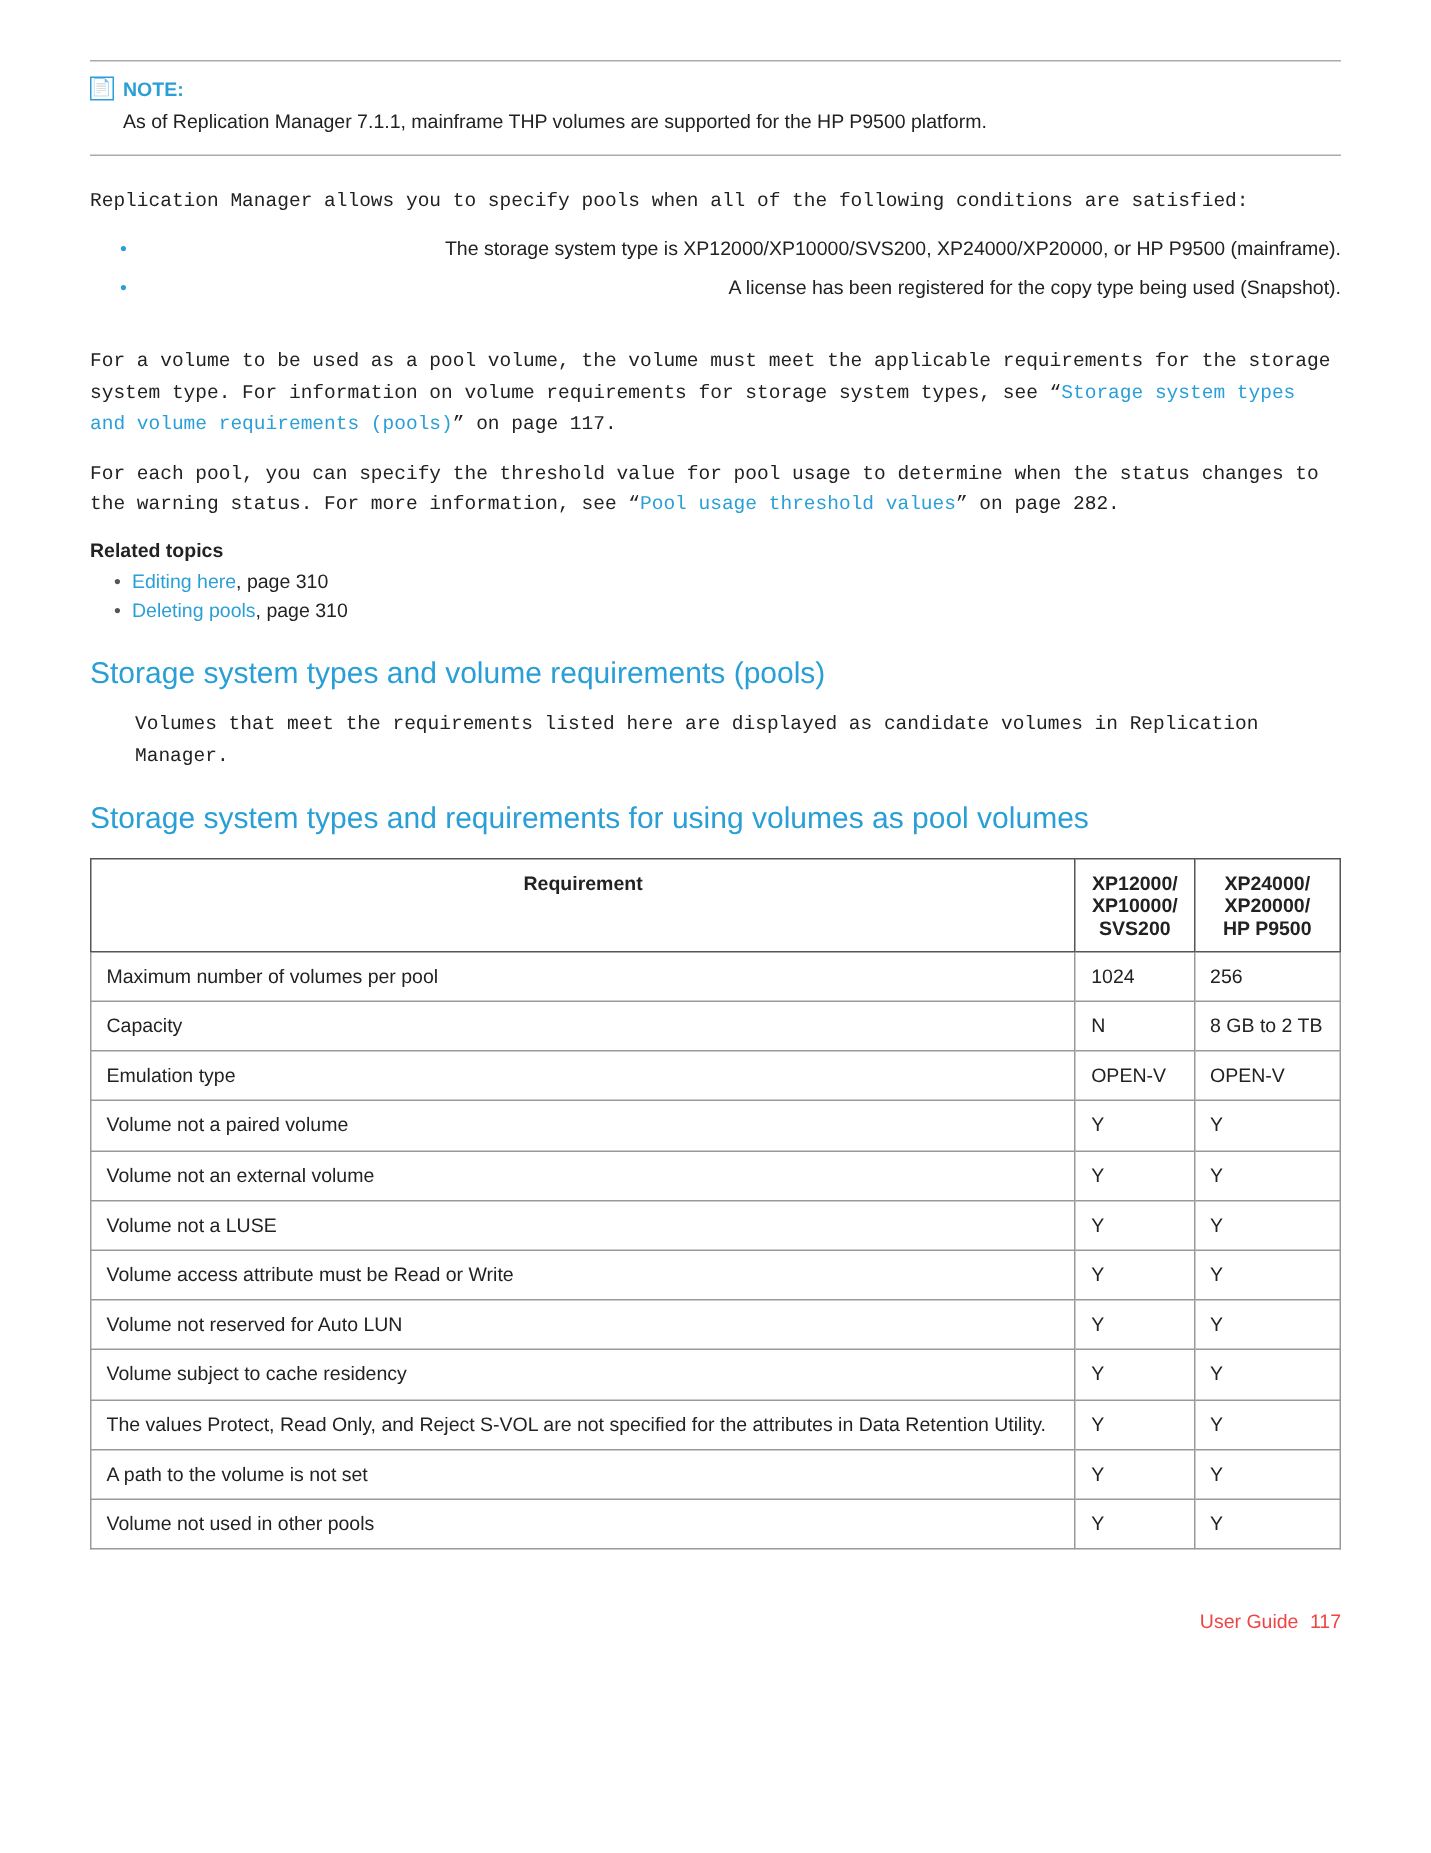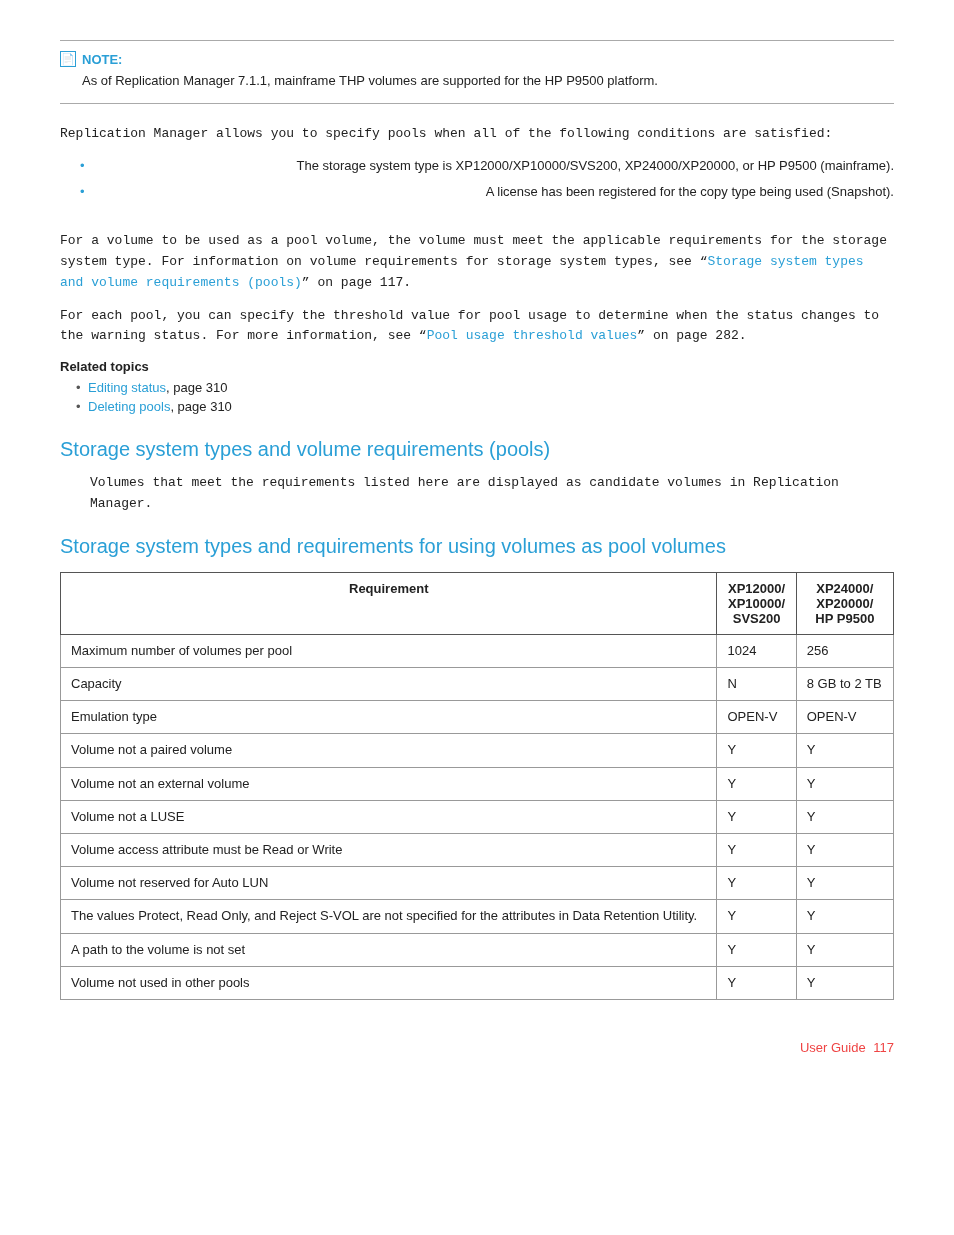--- a/index.html
+++ b/index.html
@@ -182,21 +182,21 @@
 </p>
 
 <p class="body-text">
   <span>For each pool, you can specify the threshold value for pool usage to determine when the status changes to the warning status. For more information, see “</span><a href="#">Pool usage threshold values</a><span>” on page 282.</span>
 </p>
 
 <div>
   <div class="related-topics-label">Related topics</div>
   <ul class="related-list">
     <li>
-      <a href="#">Editing status</a><span>, page 310</span>
+      <a href="#">Editing here</a><span>, page 310</span>
     </li>
     <li>
       <a href="#">Deleting pools</a><span>, page 310</span>
     </li>
   </ul>
 </div>
 
 <h2 class="section-heading-1">Storage system types and volume requirements (pools)</h2>
 
 <p class="body-text" style="padding-left: 30px;">Volumes that meet the requirements listed here are displayed as candidate volumes in Replication Manager.</p>
@@ -246,20 +246,25 @@
         <td>Volume access attribute must be Read or Write</td>
         <td>Y</td>
         <td>Y</td>
       </tr>
       <tr>
         <td>Volume not reserved for Auto LUN</td>
         <td>Y</td>
         <td>Y</td>
       </tr>
       <tr>
+        <td>Volume subject to cache residency</td>
+        <td>Y</td>
+        <td>Y</td>
+      </tr>
+      <tr>
         <td>The values Protect, Read Only, and Reject S-VOL are not specified for the attributes in Data Retention Utility.</td>
         <td>Y</td>
         <td>Y</td>
       </tr>
       <tr>
         <td>A path to the volume is not set</td>
         <td>Y</td>
         <td>Y</td>
       </tr>
       <tr>

